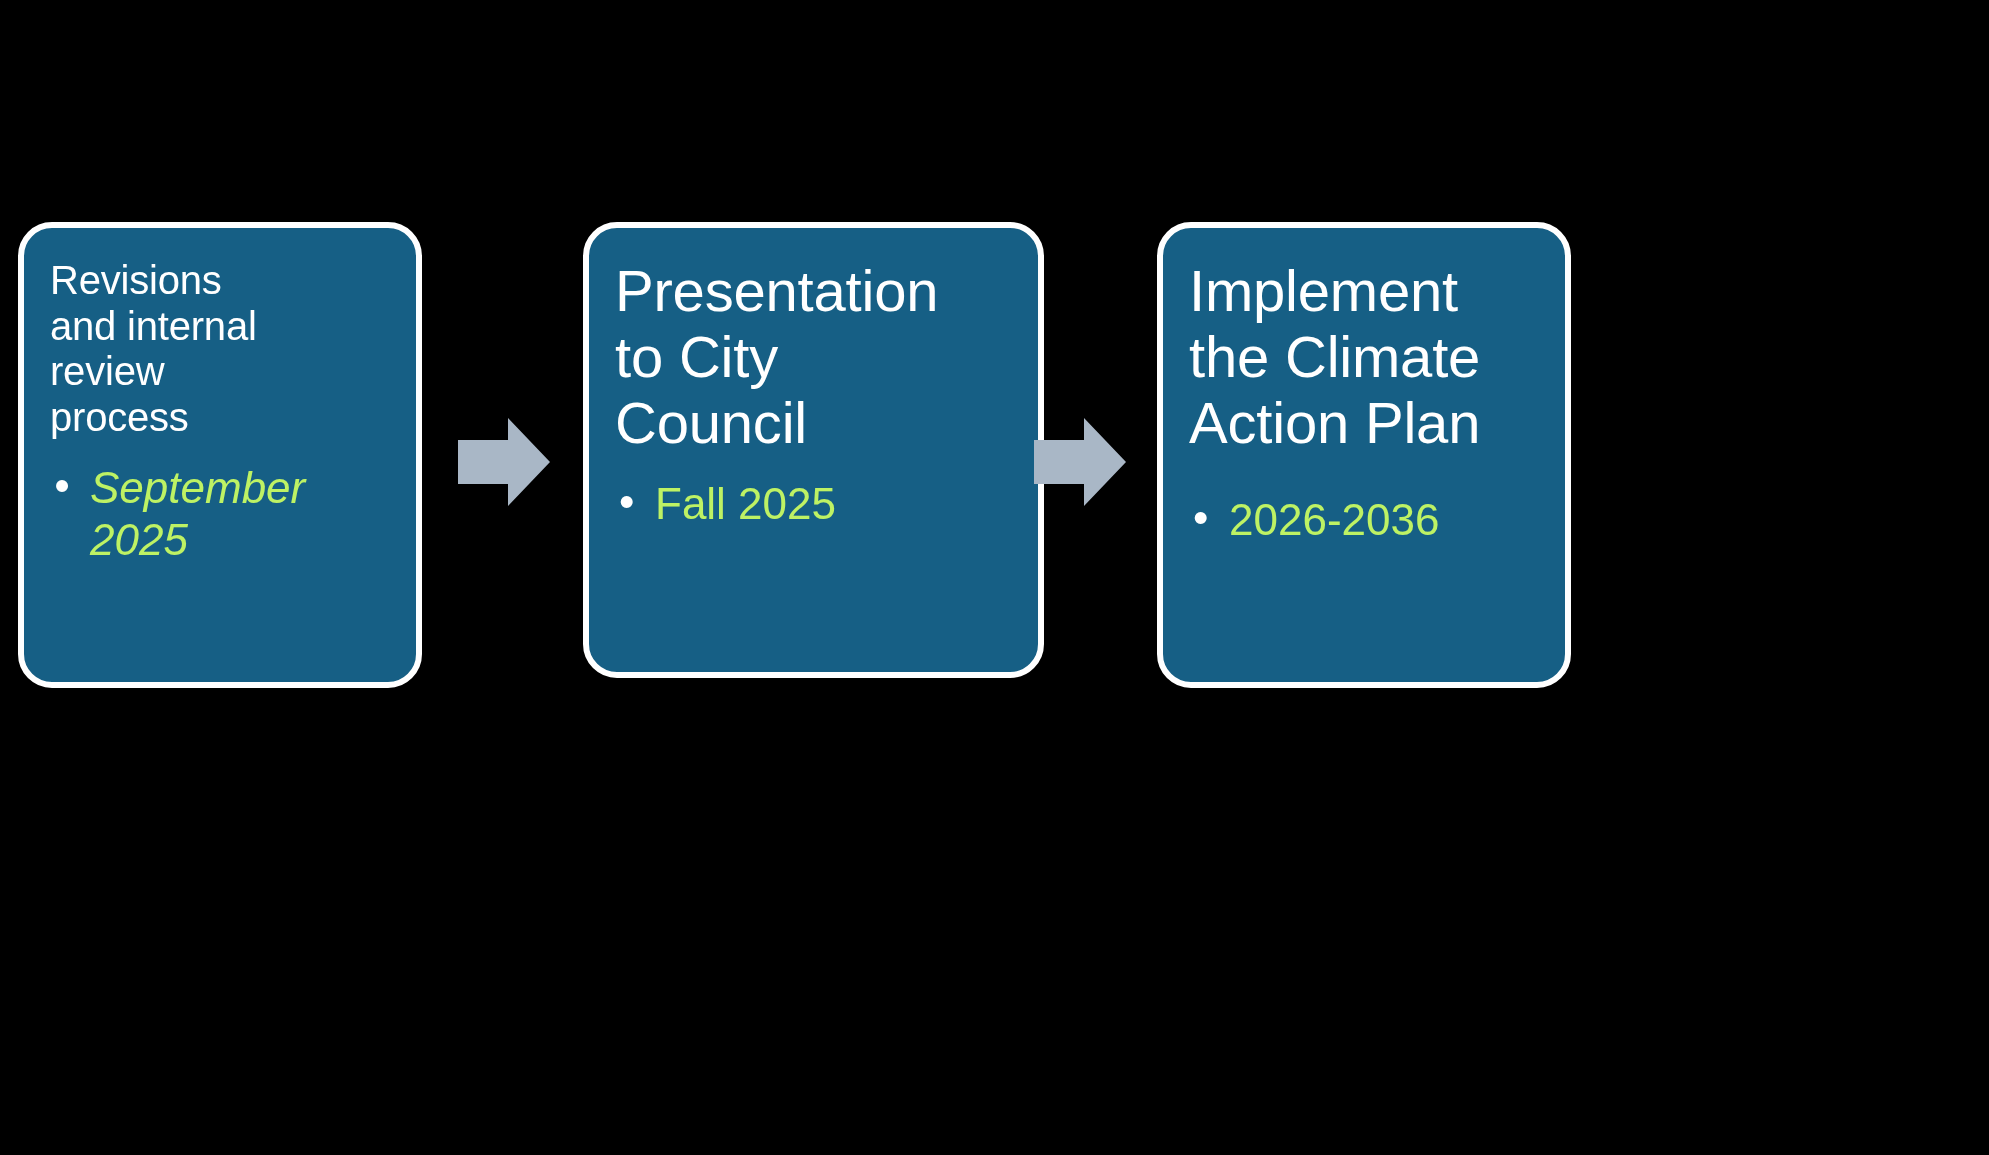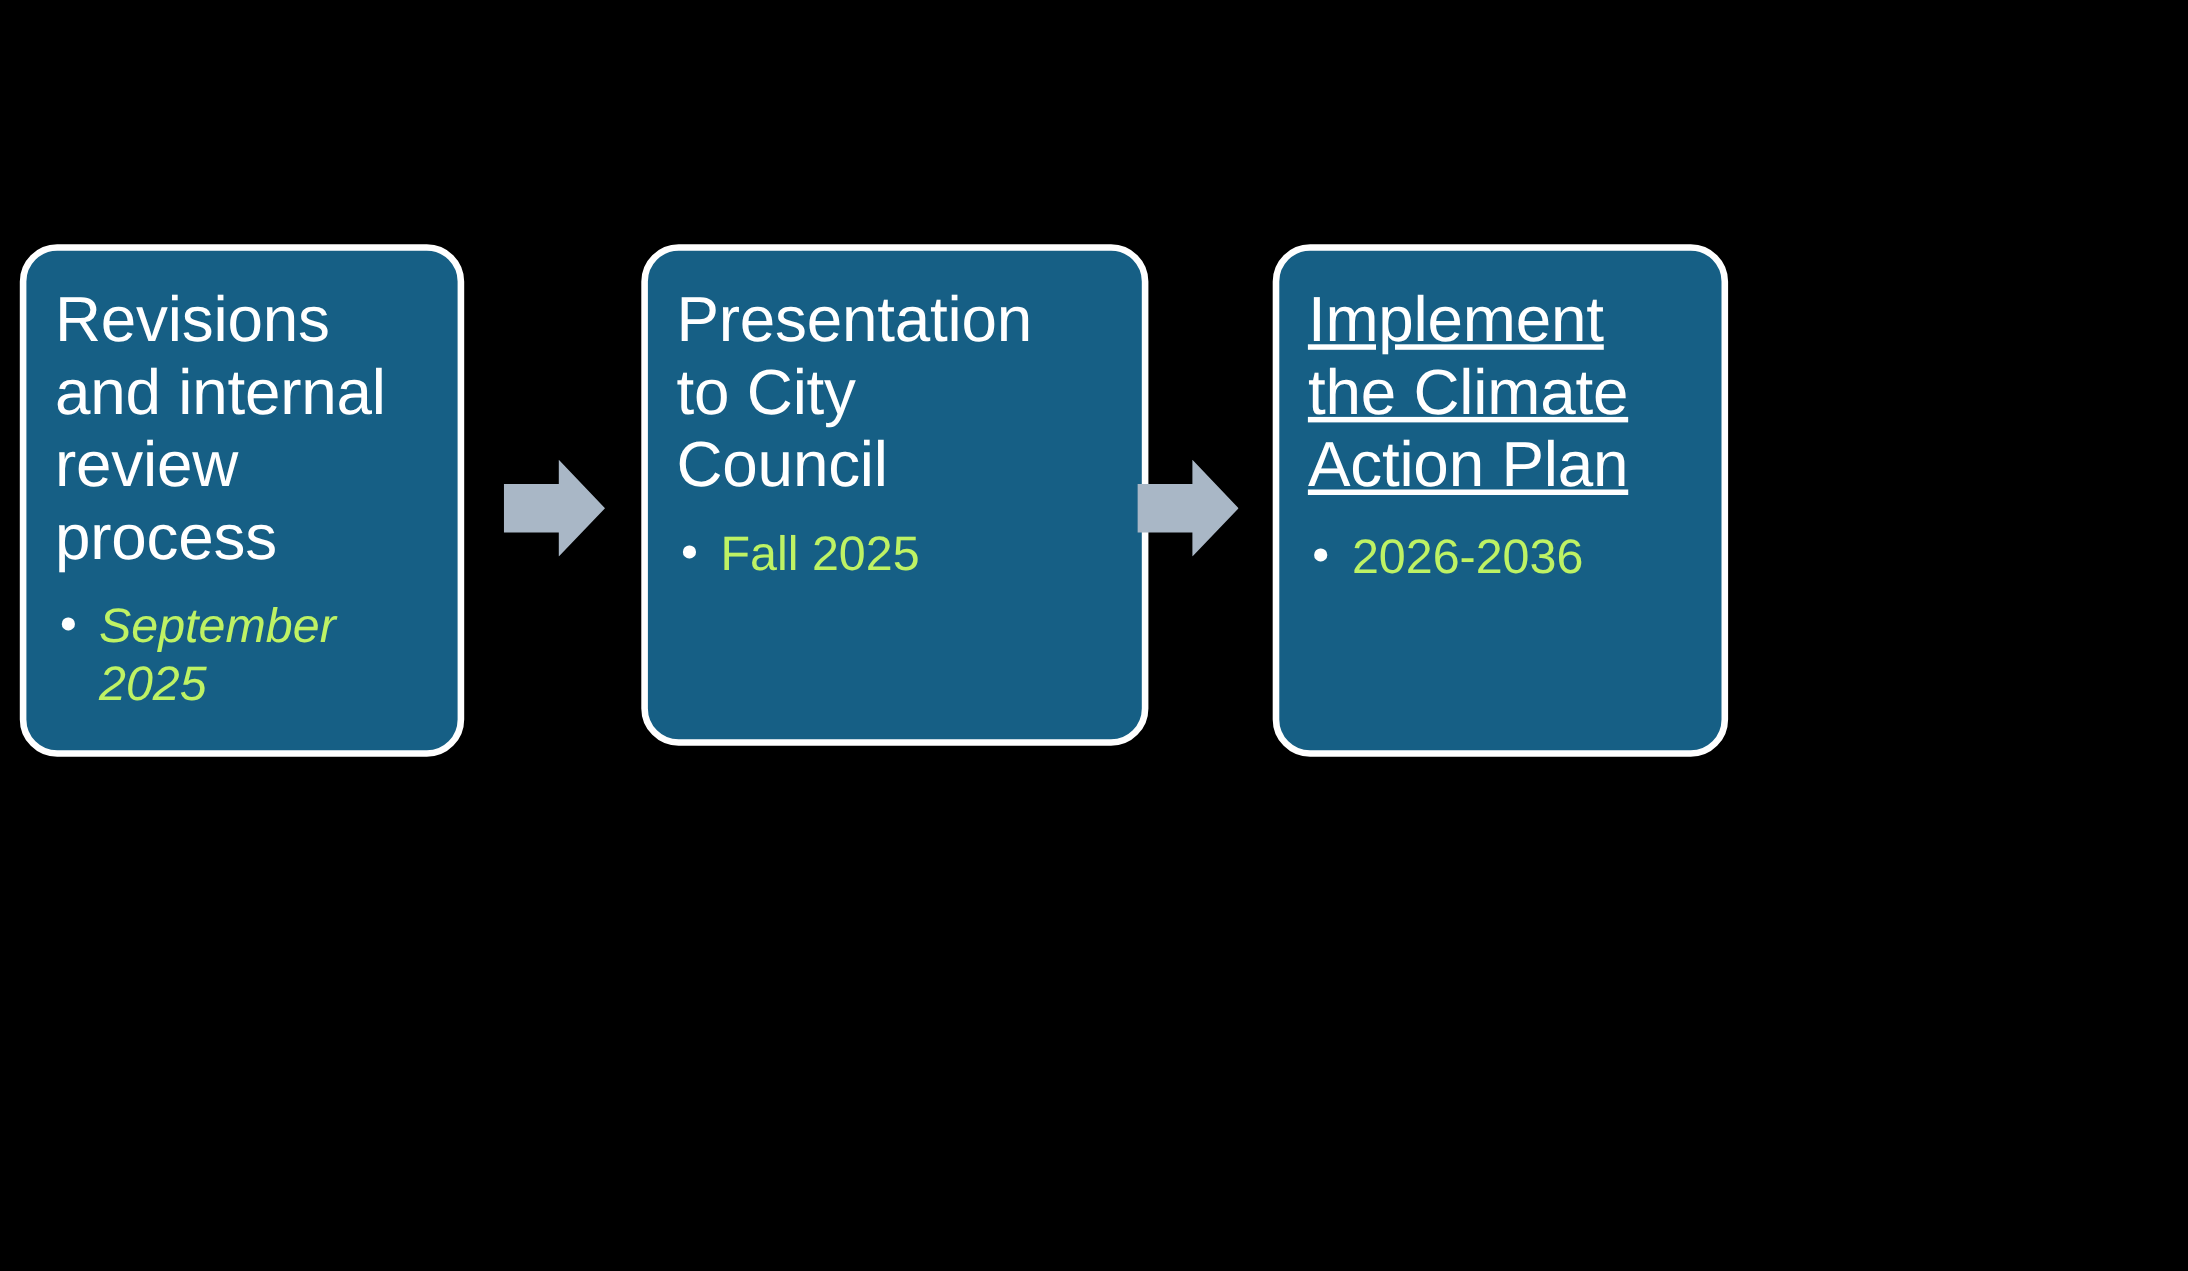--- a/index.html
+++ b/index.html
@@ -73,42 +73,42 @@
     color: #FFFFFF;
   }
 
   
   #box-1 {
     left: 18px;
     top: 222px;
     width: 404px;
     height: 466px;
   }
-  #box-1 .box-title { font-size: 58px; }
+  #box-1 .box-title { font-size: 40px; }
   #box-1 .bullet-list { margin-top: 22px; font-style: italic; }
 
   
   #box-2 {
     left: 583px;
     top: 222px;
     width: 461px;
     height: 456px;
   }
   #box-2 .box-title { font-size: 58px; }
   #box-2 .bullet-list { margin-top: 22px; }
 
   
   #box-3 {
     left: 1157px;
     top: 222px;
     width: 414px;
     height: 466px;
   }
-  #box-3 .box-title { font-size: 58px; text-decoration: underline; }
-  #box-3 .bullet-list { margin-top: 25px; }
+  #box-3 .box-title { font-size: 58px; }
+  #box-3 .bullet-list { margin-top: 38px; }
 
   
   .flow-arrow {
     position: absolute;
     width: 92px;
     height: 88px;
   }
   #arrow-1 { left: 458px; top: 418px; }
   #arrow-2 { left: 1034px; top: 418px; }
 

